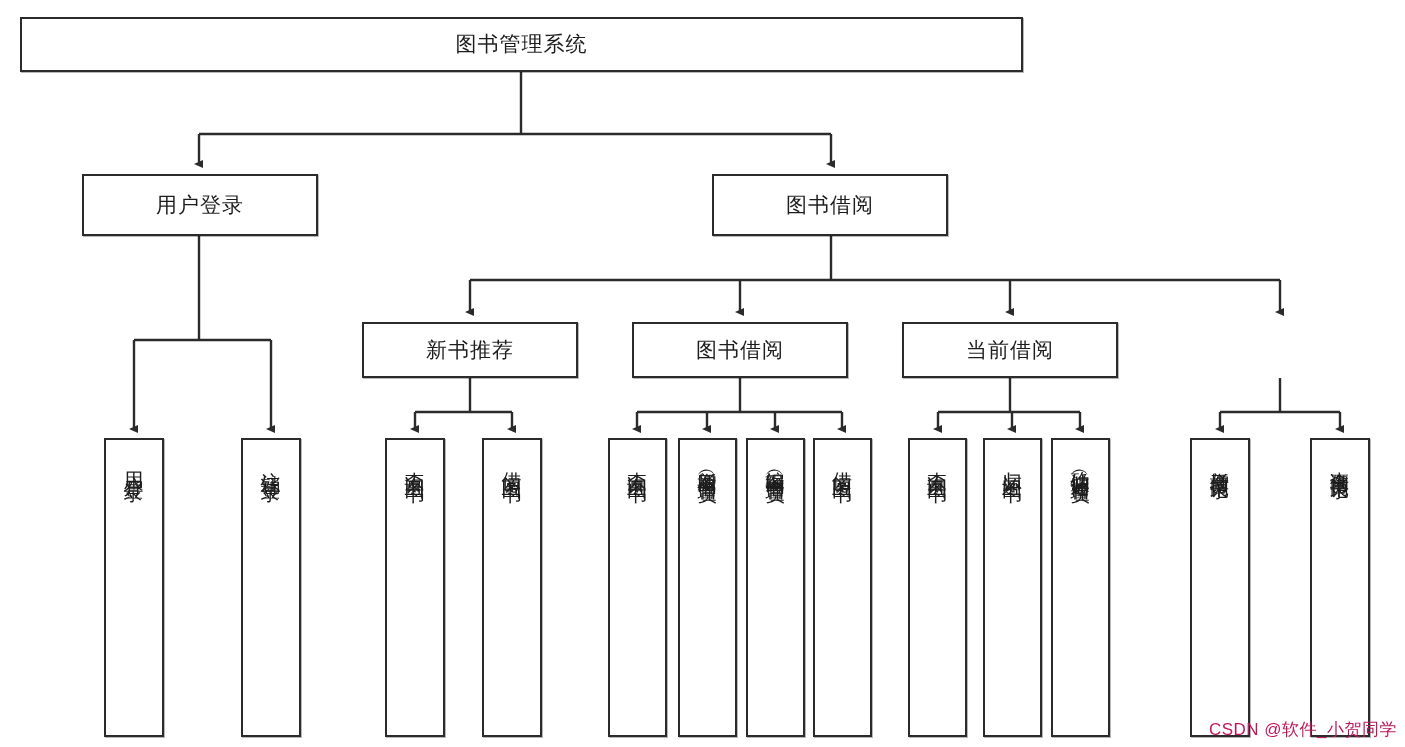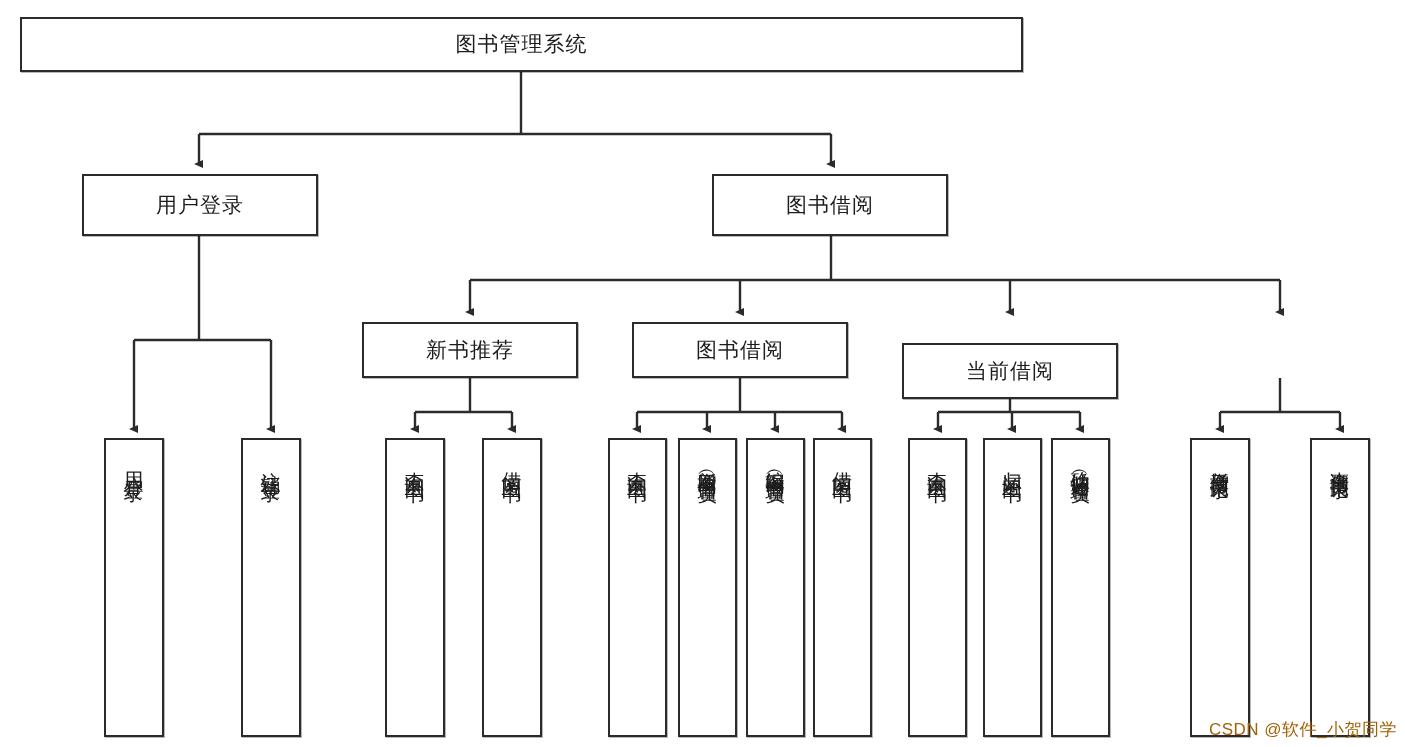--- a/index.html
+++ b/index.html
@@ -42,21 +42,21 @@
     line-height:1;
     white-space:normal;
   }
   .node.leaf.tall .lbl{font-size:19px;letter-spacing:2px;}
   svg#wires{position:absolute;left:0;top:0;width:1405px;height:747px;pointer-events:none;}
   #watermark{
     position:absolute;
     right:8px;
     bottom:6px;
     font-size:17px;
-    color:#a16207;
+    color:#be185d;
     letter-spacing:0.5px;
     white-space:nowrap;
     margin-top:20px;
   }
 </style>
 </head>
 <body>
 
 <div id="diagram">
 
@@ -120,21 +120,21 @@
   <div class="node" style="left:712px;top:170px;width:236px;height:62px;">
     <span class="lbl">图书借阅</span>
   </div>
 
   <div class="node" style="left:362px;top:318px;width:216px;height:56px;">
     <span class="lbl">新书推荐</span>
   </div>
   <div class="node" style="left:632px;top:318px;width:216px;height:56px;">
     <span class="lbl">图书借阅</span>
   </div>
-  <div class="node" style="left:902px;top:318px;width:216px;height:56px;margin-top:21px;">
+  <div class="node" style="left:902px;top:318px;width:216px;height:56px;">
     <span class="lbl">当前借阅</span>
   </div>
 
   <div class="node leaf" style="left:104px;top:434px;width:60px;height:299px;">
     <span class="lbl">用户登录</span>
   </div>
   <div class="node leaf" style="left:241px;top:434px;width:60px;height:299px;">
     <span class="lbl">注销登录</span>
   </div>
 

